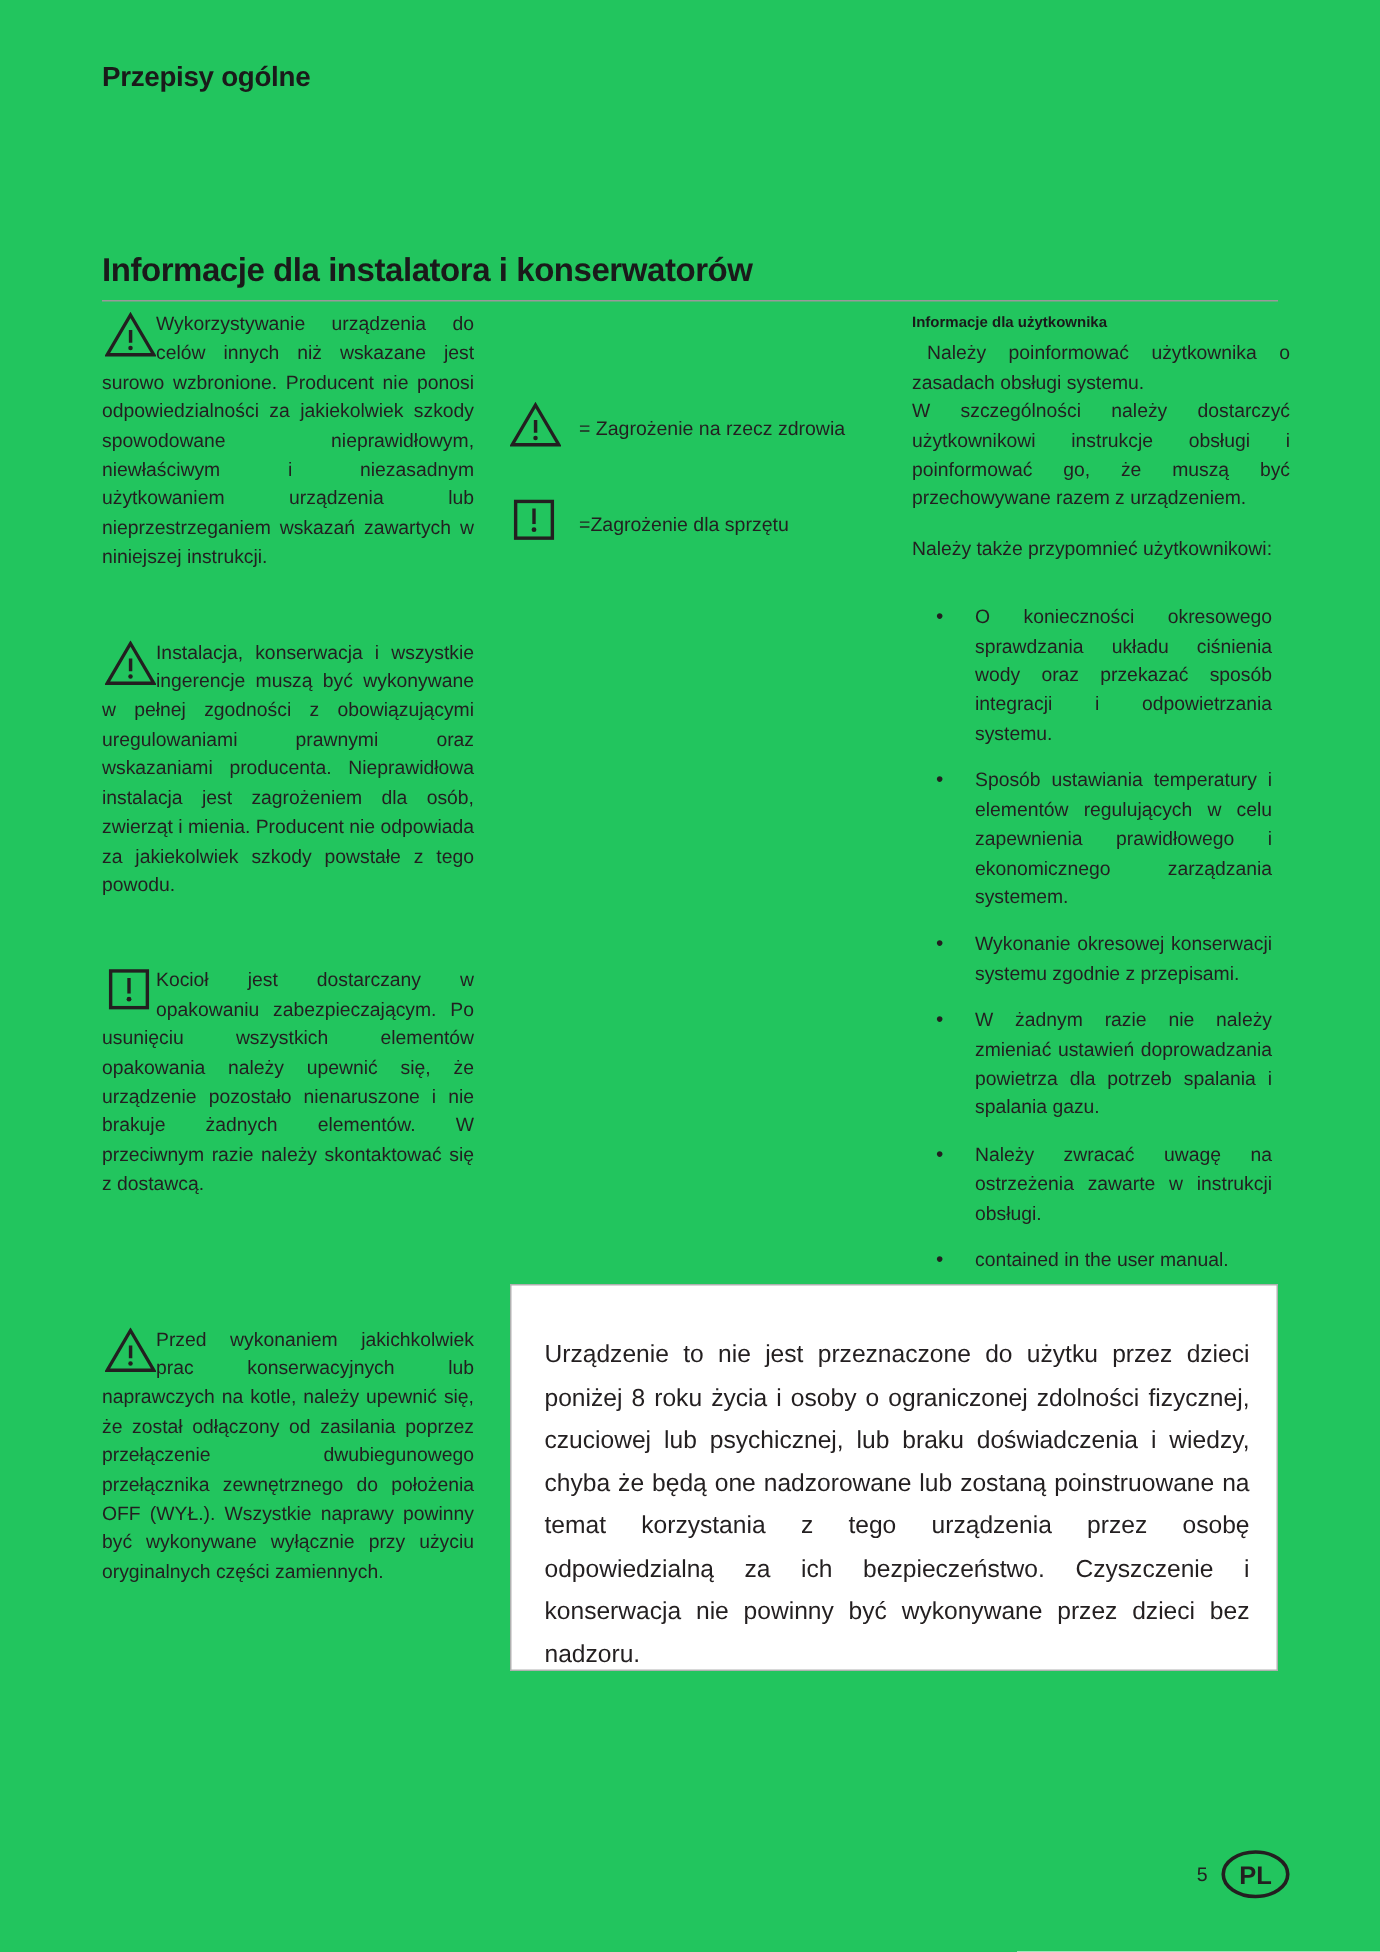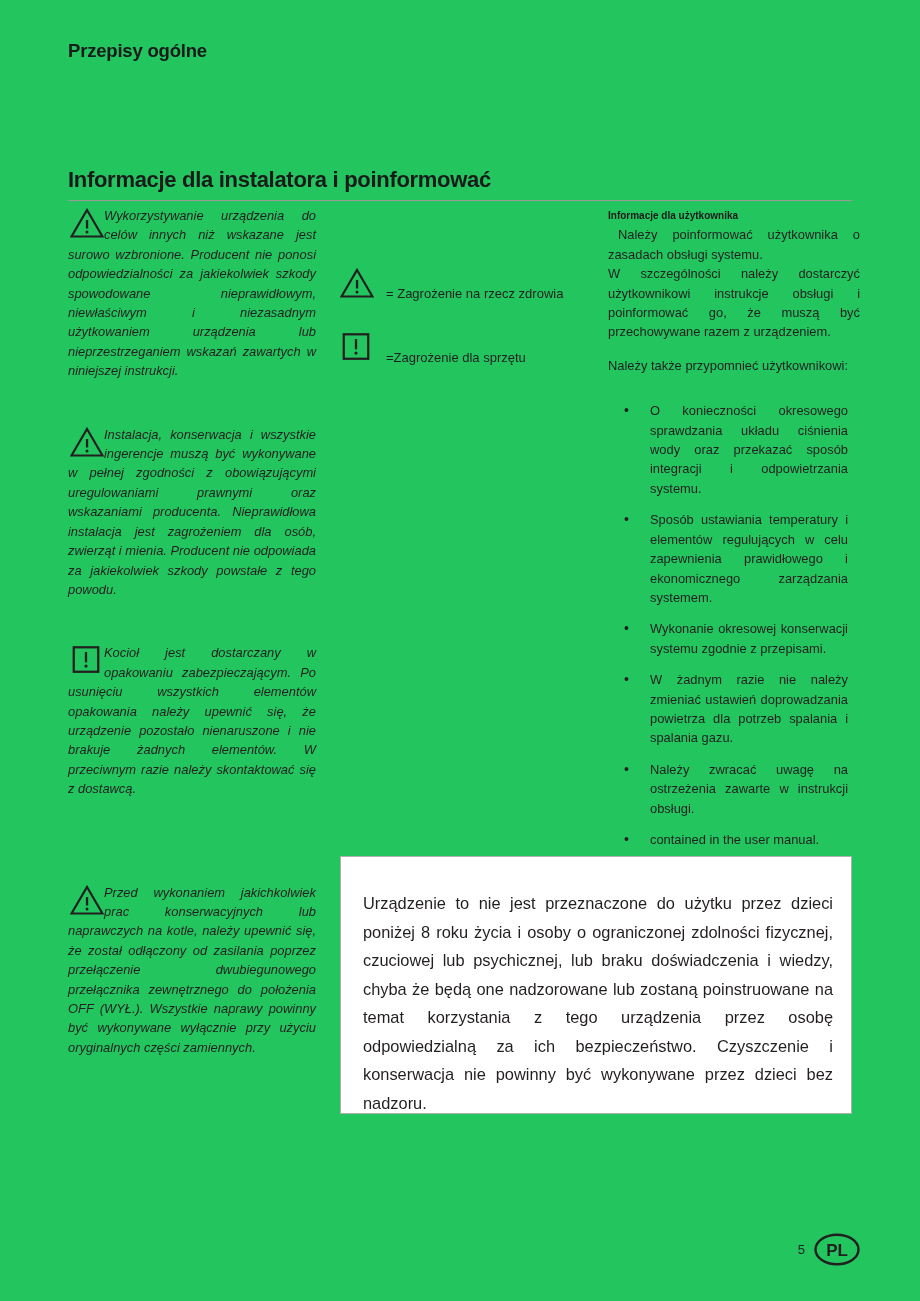--- a/index.html
+++ b/index.html
@@ -64,21 +64,20 @@
     width: 248px;
   }
   .col-1 { left: 0px; }
   .col-2 { left: 270px; }
   .col-3 { left: 540px; width: 252px; }
 
   
   .warn-block {
     position: relative;
     margin-bottom: 18px;
-    font-style: italic;
   }
   .warn-icon {
     float: left;
     width: 34px;
     height: 34px;
     margin: 2px 6px 0 2px;
     shape-outside: content-box;
   }
   .warn-icon svg { display: block; }
 
@@ -101,21 +100,21 @@
   .gap-sm { height: 14px; }
   .gap-md { height: 26px; }
   .gap-lg { height: 40px; }
 
   
   .legend {
     margin-top: 62px;
   }
   .legend-row {
     display: flex;
-    align-items: flex-end;
+    align-items: center;
     margin-bottom: 30px;
   }
   .legend-row .warn-icon {
     float: none;
     margin: 0 12px 0 2px;
     flex: 0 0 34px;
   }
   .legend-label {
     font-size: 13px;
     line-height: 17px;
@@ -203,21 +202,21 @@
     height: 33px;
   }
 </style>
 </head>
 <body>
 
 <div class="page">
 
   <div class="running-head">Przepisy ogólne</div>
 
-  <div class="section-heading">Informacje dla instalatora i poinformować</div>
+  <div class="section-heading">Informacje dla instalatora i konserwatorów</div>
   <div class="heading-rule"></div>
 
   <div class="columns">
 
     <div class="col col-1">
 
       <div class="warn-block">
         <span class="warn-icon">
           <svg viewBox="0 0 34 30" width="34" height="30" aria-hidden="true">
             <path d="M17 2 L32.5 28.5 L1.5 28.5 Z" fill="none" stroke="#231f20" stroke-width="2.2" stroke-linejoin="miter"></path>

